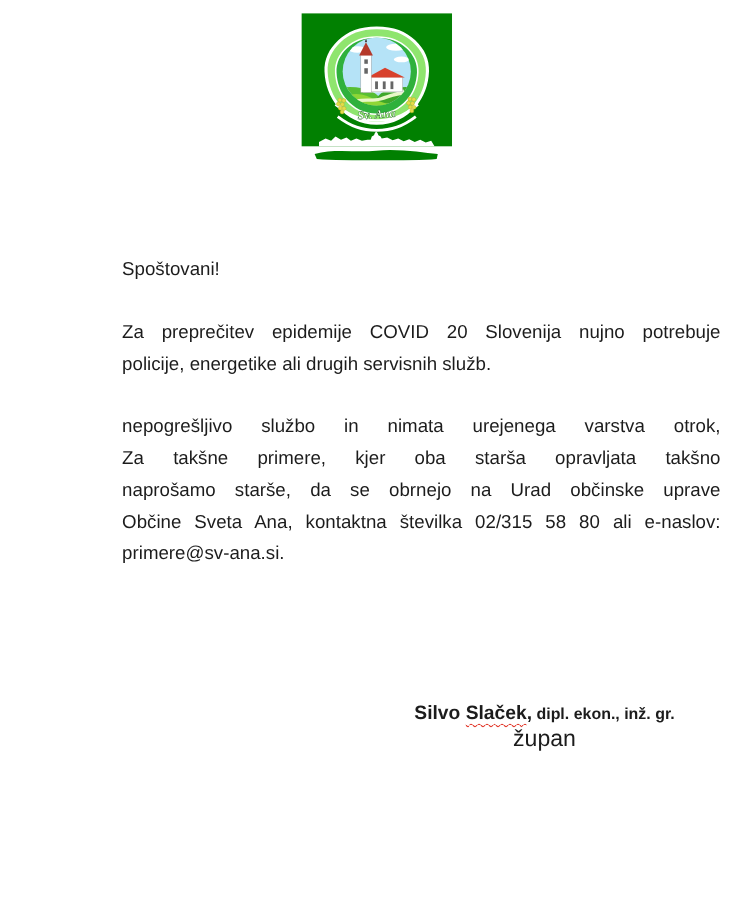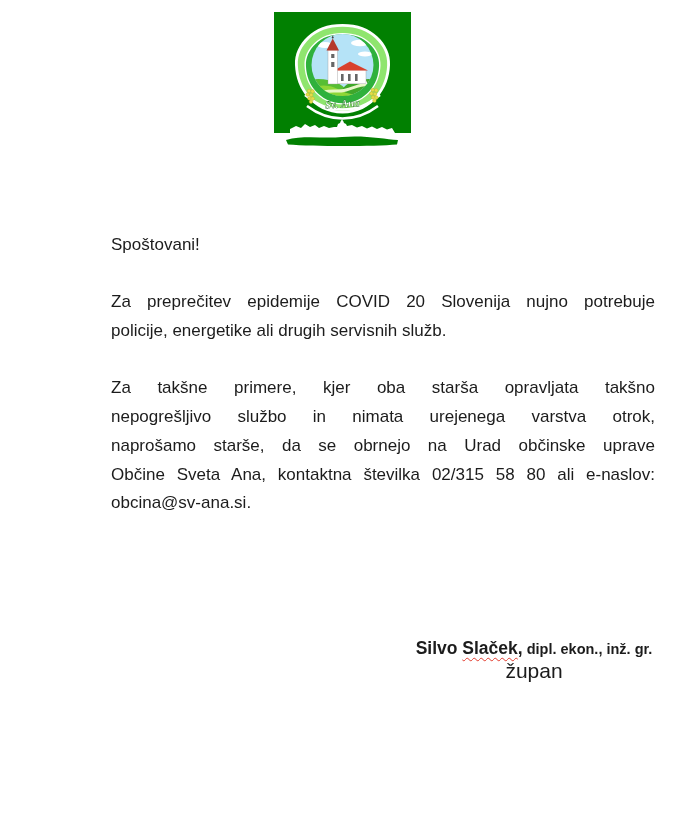--- a/index.html
+++ b/index.html
@@ -16,21 +16,20 @@
   .content{
     position:absolute;left:71px;top:231px;width:544px;
     font-size:17px;line-height:28.7px;margin-left:40px;
   }
   .jline{text-align:justify;text-align-last:justify;}
   .lline{text-align:left;}
   .spacer{height:28.7px;}
   .signature{
     position:absolute;left:374px;top:637px;width:242px;
     text-align:center;
-    margin-left:39px;
   }
   .sig-name{
     font-weight:bold;font-size:17.5px;line-height:22px;white-space:pre;
   }
   .sig-titles{font-size:14.5px;font-weight:bold;}
   .wavy{
     text-decoration-line:underline;
     text-decoration-style:wavy;
     text-decoration-color:#e23b2e;
     text-decoration-thickness:1px;
@@ -121,25 +120,25 @@
     <div class="lline">Spoštovani!</div>
     <div class="spacer"></div>
 
     <div>
       <div class="jline">Za preprečitev epidemije COVID 20 Slovenija nujno potrebuje</div>
       <div class="lline">policije, energetike ali drugih servisnih služb.</div>
     </div>
     <div class="spacer"></div>
 
     <div>
+      <div class="jline">nepogrešljivo službo in nimata urejenega varstva otrok,</div>
       <div class="jline">Za takšne primere, kjer oba starša opravljata takšno</div>
-      <div class="jline">nepogrešljivo službo in nimata urejenega varstva otrok,</div>
       <div class="jline">naprošamo starše, da se obrnejo na Urad občinske uprave</div>
       <div class="jline">Občine Sveta Ana, kontaktna številka 02/315 58 80 ali e-naslov:</div>
-      <div class="lline">obcina@sv-ana.si.</div>
+      <div class="lline">primere@sv-ana.si.</div>
     </div>
   </div>
 
   <div class="signature">
     <div class="sig-name"><span>Silvo </span><span class="wavy">Slaček</span><span>,</span><span class="sig-titles"> dipl. ekon., inž. gr.</span></div>
     <div class="sig-role">župan</div>
   </div>
 
 </div>
 

